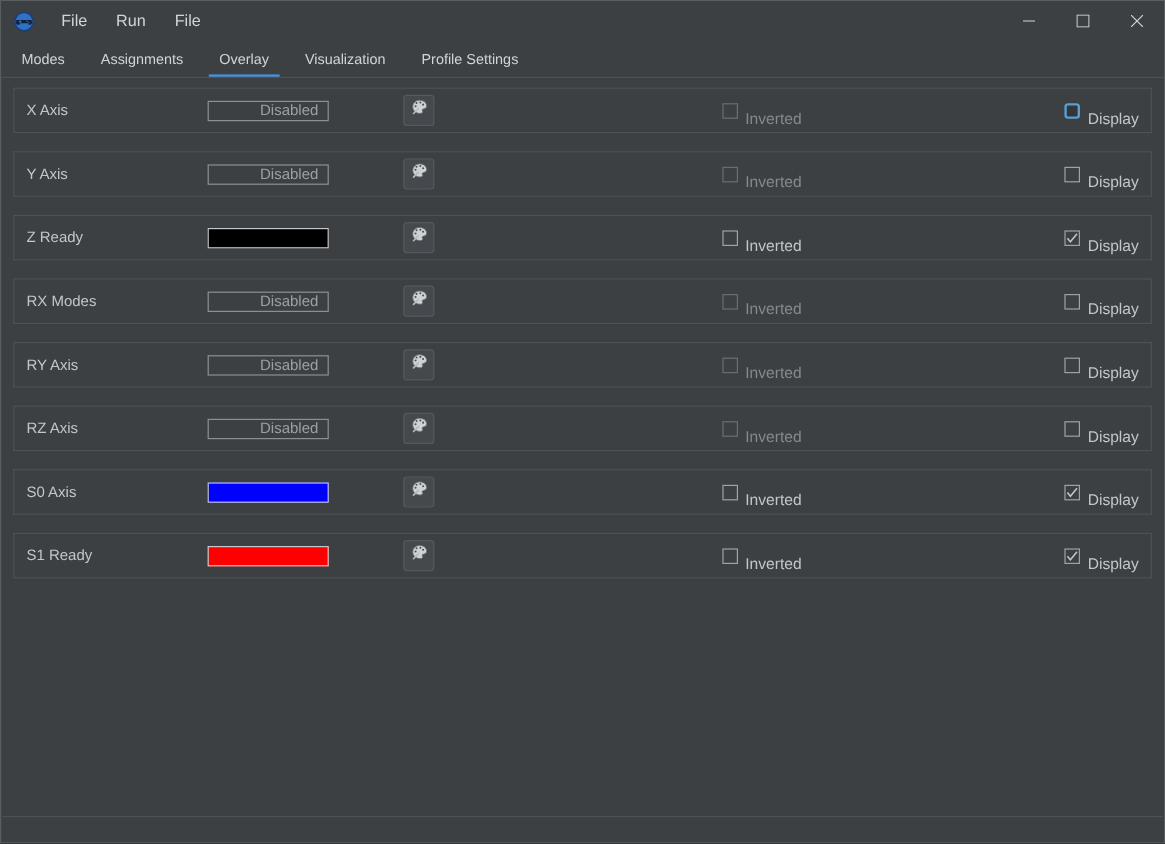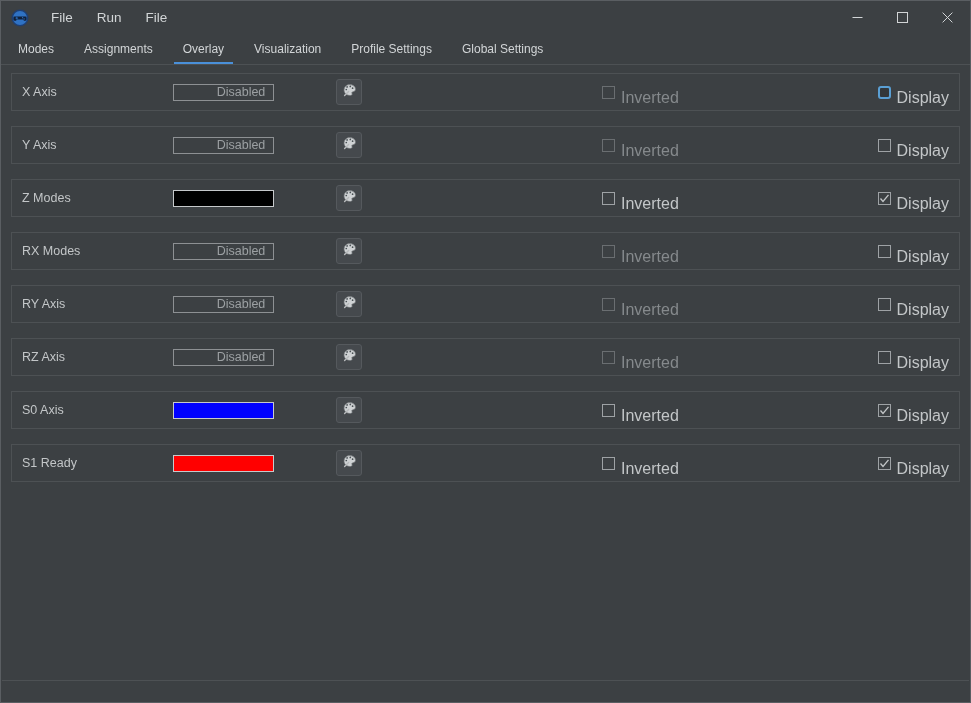--- a/index.html
+++ b/index.html
@@ -196,21 +196,21 @@
   .cb-box.dim { border-color: #6a6e71; }
   .cb-box.focused {
     border: 2px solid #5a9fd4;
     border-radius: 3px;
     background: #33373a;
   }
   .cb-check {
     display: block;
   }
   .cb-text {
-    font-size: 16px;
+    font-size: 13px;
     color: #c3c6c8;
     white-space: nowrap;
     margin-top: 12px;
   }
   .cb-text.dim { color: #85898c; }
 
   
   .statusbar {
     position: absolute;
     left: 1px;
@@ -277,21 +277,20 @@
       </div>
     </div>
   </div>
 
   <div class="tabbar">
     <div class="tab">Modes</div>
     <div class="tab">Assignments</div>
     <div class="tab active">Overlay</div>
     <div class="tab">Visualization</div>
     <div class="tab">Profile Settings</div>
-    <div class="tab">Global Settings</div>
   </div>
 
   <div class="content">
       <div class="axis-row">
         <div class="axis-label">X Axis</div>
         <div class="swatch disabled">Disabled</div>
         <div class="palette-btn">
           <span><svg width="15" height="15" viewBox="0 0 15 15">
               <path d="M7.6 1.6c3.4 0 5.9 2 5.9 4.7 0 1.6-1.3 2.2-2.3 2.4-.9.2-1.4.5-1.4 1.1 0 .5.4.8.4 1.3 0 .8-.8 1.4-2.1 1.4-3.4 0-6.1-2.4-6.1-5.4S4.2 1.6 7.6 1.6z" fill="#cfd2d4" stroke="#6e7275" stroke-width="0.7"></path>
               <circle cx="5.1" cy="3.9" r="0.85" fill="#4b5256"></circle>
@@ -326,21 +325,21 @@
         <div class="cb-group inverted">
           <div class="cb-box dim"></div>
           <span class="cb-text dim">Inverted</span>
         </div>
         <div class="cb-group display">
           <div class="cb-box"></div>
           <span class="cb-text">Display</span>
         </div>
       </div>
       <div class="axis-row">
-        <div class="axis-label">Z Modes</div>
+        <div class="axis-label">Z Ready</div>
         <div class="swatch color" style="background: rgb(0, 0, 0);"></div>
         <div class="palette-btn">
           <span><svg width="15" height="15" viewBox="0 0 15 15">
               <path d="M7.6 1.6c3.4 0 5.9 2 5.9 4.7 0 1.6-1.3 2.2-2.3 2.4-.9.2-1.4.5-1.4 1.1 0 .5.4.8.4 1.3 0 .8-.8 1.4-2.1 1.4-3.4 0-6.1-2.4-6.1-5.4S4.2 1.6 7.6 1.6z" fill="#cfd2d4" stroke="#6e7275" stroke-width="0.7"></path>
               <circle cx="5.1" cy="3.9" r="0.85" fill="#4b5256"></circle>
               <circle cx="8.3" cy="3.4" r="0.85" fill="#4b5256"></circle>
               <circle cx="10.6" cy="5.2" r="0.85" fill="#4b5256"></circle>
               <circle cx="4.3" cy="6.5" r="0.85" fill="#4b5256"></circle>
               <path d="M2.6 12.6 L6.6 8.6" stroke="#b7babc" stroke-width="1.4" stroke-linecap="round"></path>
             </svg></span>

